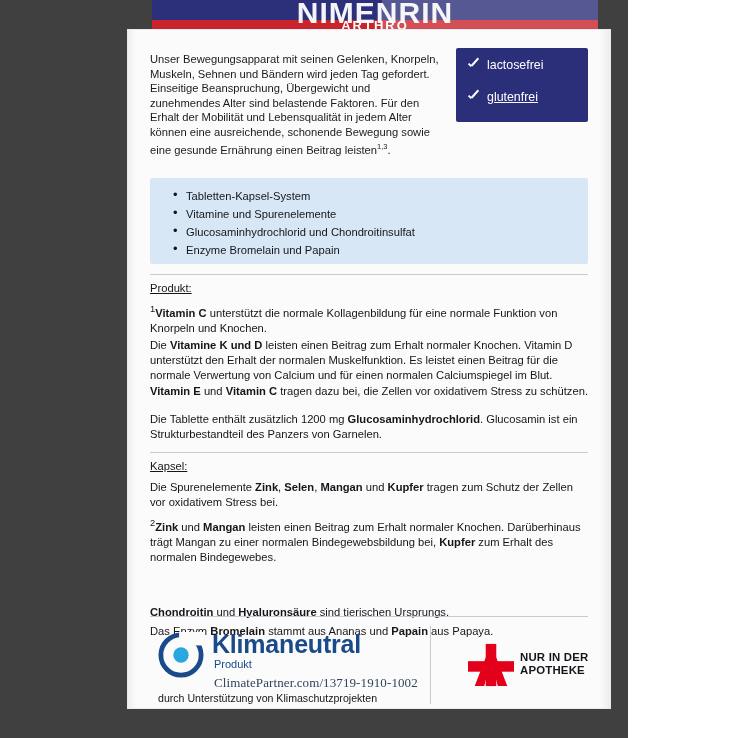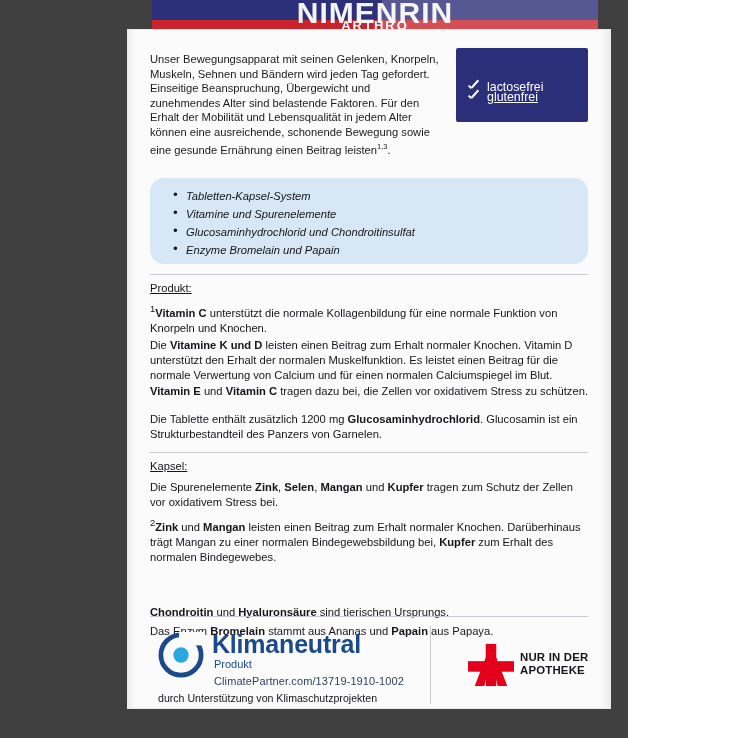--- a/index.html
+++ b/index.html
@@ -116,21 +116,21 @@
     border-radius: 2px;
   }
   .badge-row {
     position: absolute;
     left: 11px;
     display: flex;
     align-items: center;
     gap: 7px;
     font-size: 12.4px;
   }
-  .badge-row.r1 { top: 32px; }
+  .badge-row.r1 { top: 10px; }
   .badge-row.r2 { top: 42px; text-decoration: underline; }
   .check {
     display: inline-block;
     width: 13px;
     height: 13px;
     position: relative;
   }
   .check::before {
     content: "";
     position: absolute;
@@ -153,22 +153,21 @@
   }
 
   
   .bullets {
     position: absolute;
     left: 22px;
     top: 148px;
     width: 438px;
     height: 86px;
     background: #d7e7f5;
-    border-radius: 14px;
-    font-style: italic;
+    border-radius: 2px;
   }
   .bullets ul {
     margin: 0;
     padding: 9px 0 0 36px;
     list-style: none;
   }
   .bullets li {
     font-size: 11.2px;
     line-height: 18px;
     color: #15151a;
@@ -245,23 +244,24 @@
     position: absolute;
     left: 56px;
     top: 30px;
     font-size: 11px;
     color: #1b4a8a;
   }
   .klima-url {
     position: absolute;
     left: 56px;
     top: 47px;
-    font-size: 11px;
+    font-size: 13px;
     color: #30435c;
     letter-spacing: 0.1px;
+    font-family: Liberation Serif, serif;
   }
   .klima-note {
     position: absolute;
     left: 0px;
     top: 64px;
     font-size: 10.6px;
     color: #15151a;
   }
   .apo {
     position: absolute;

